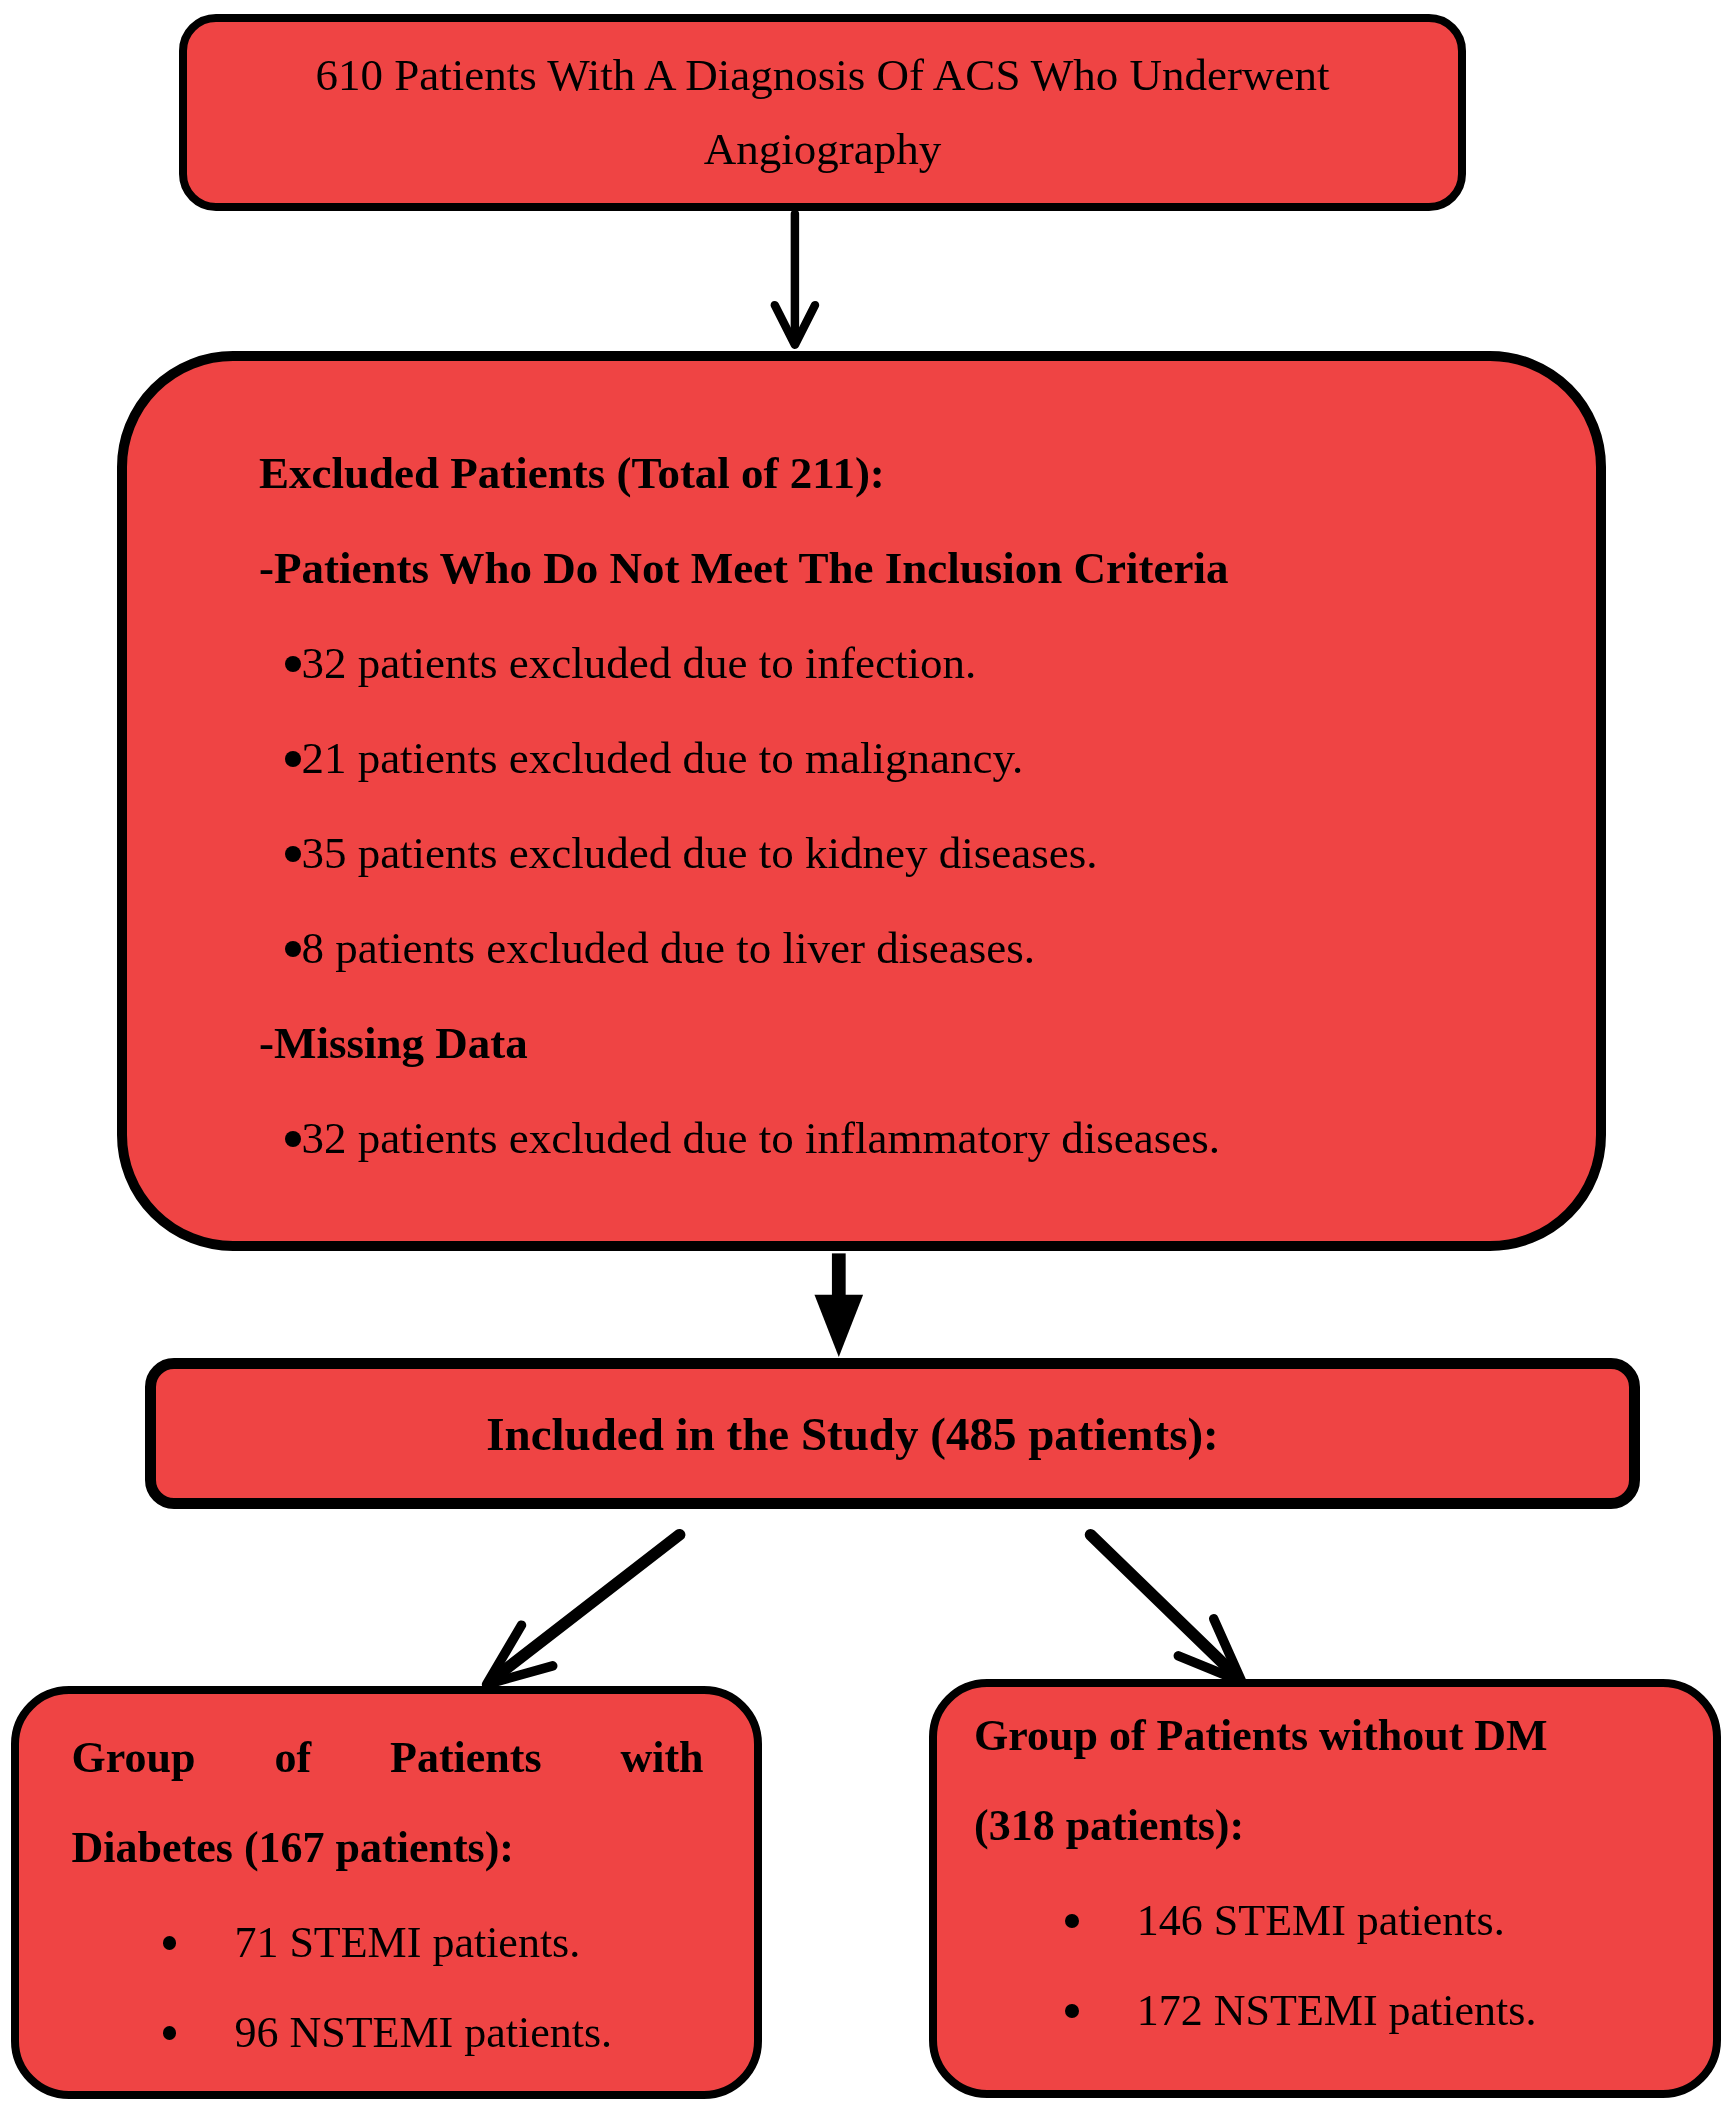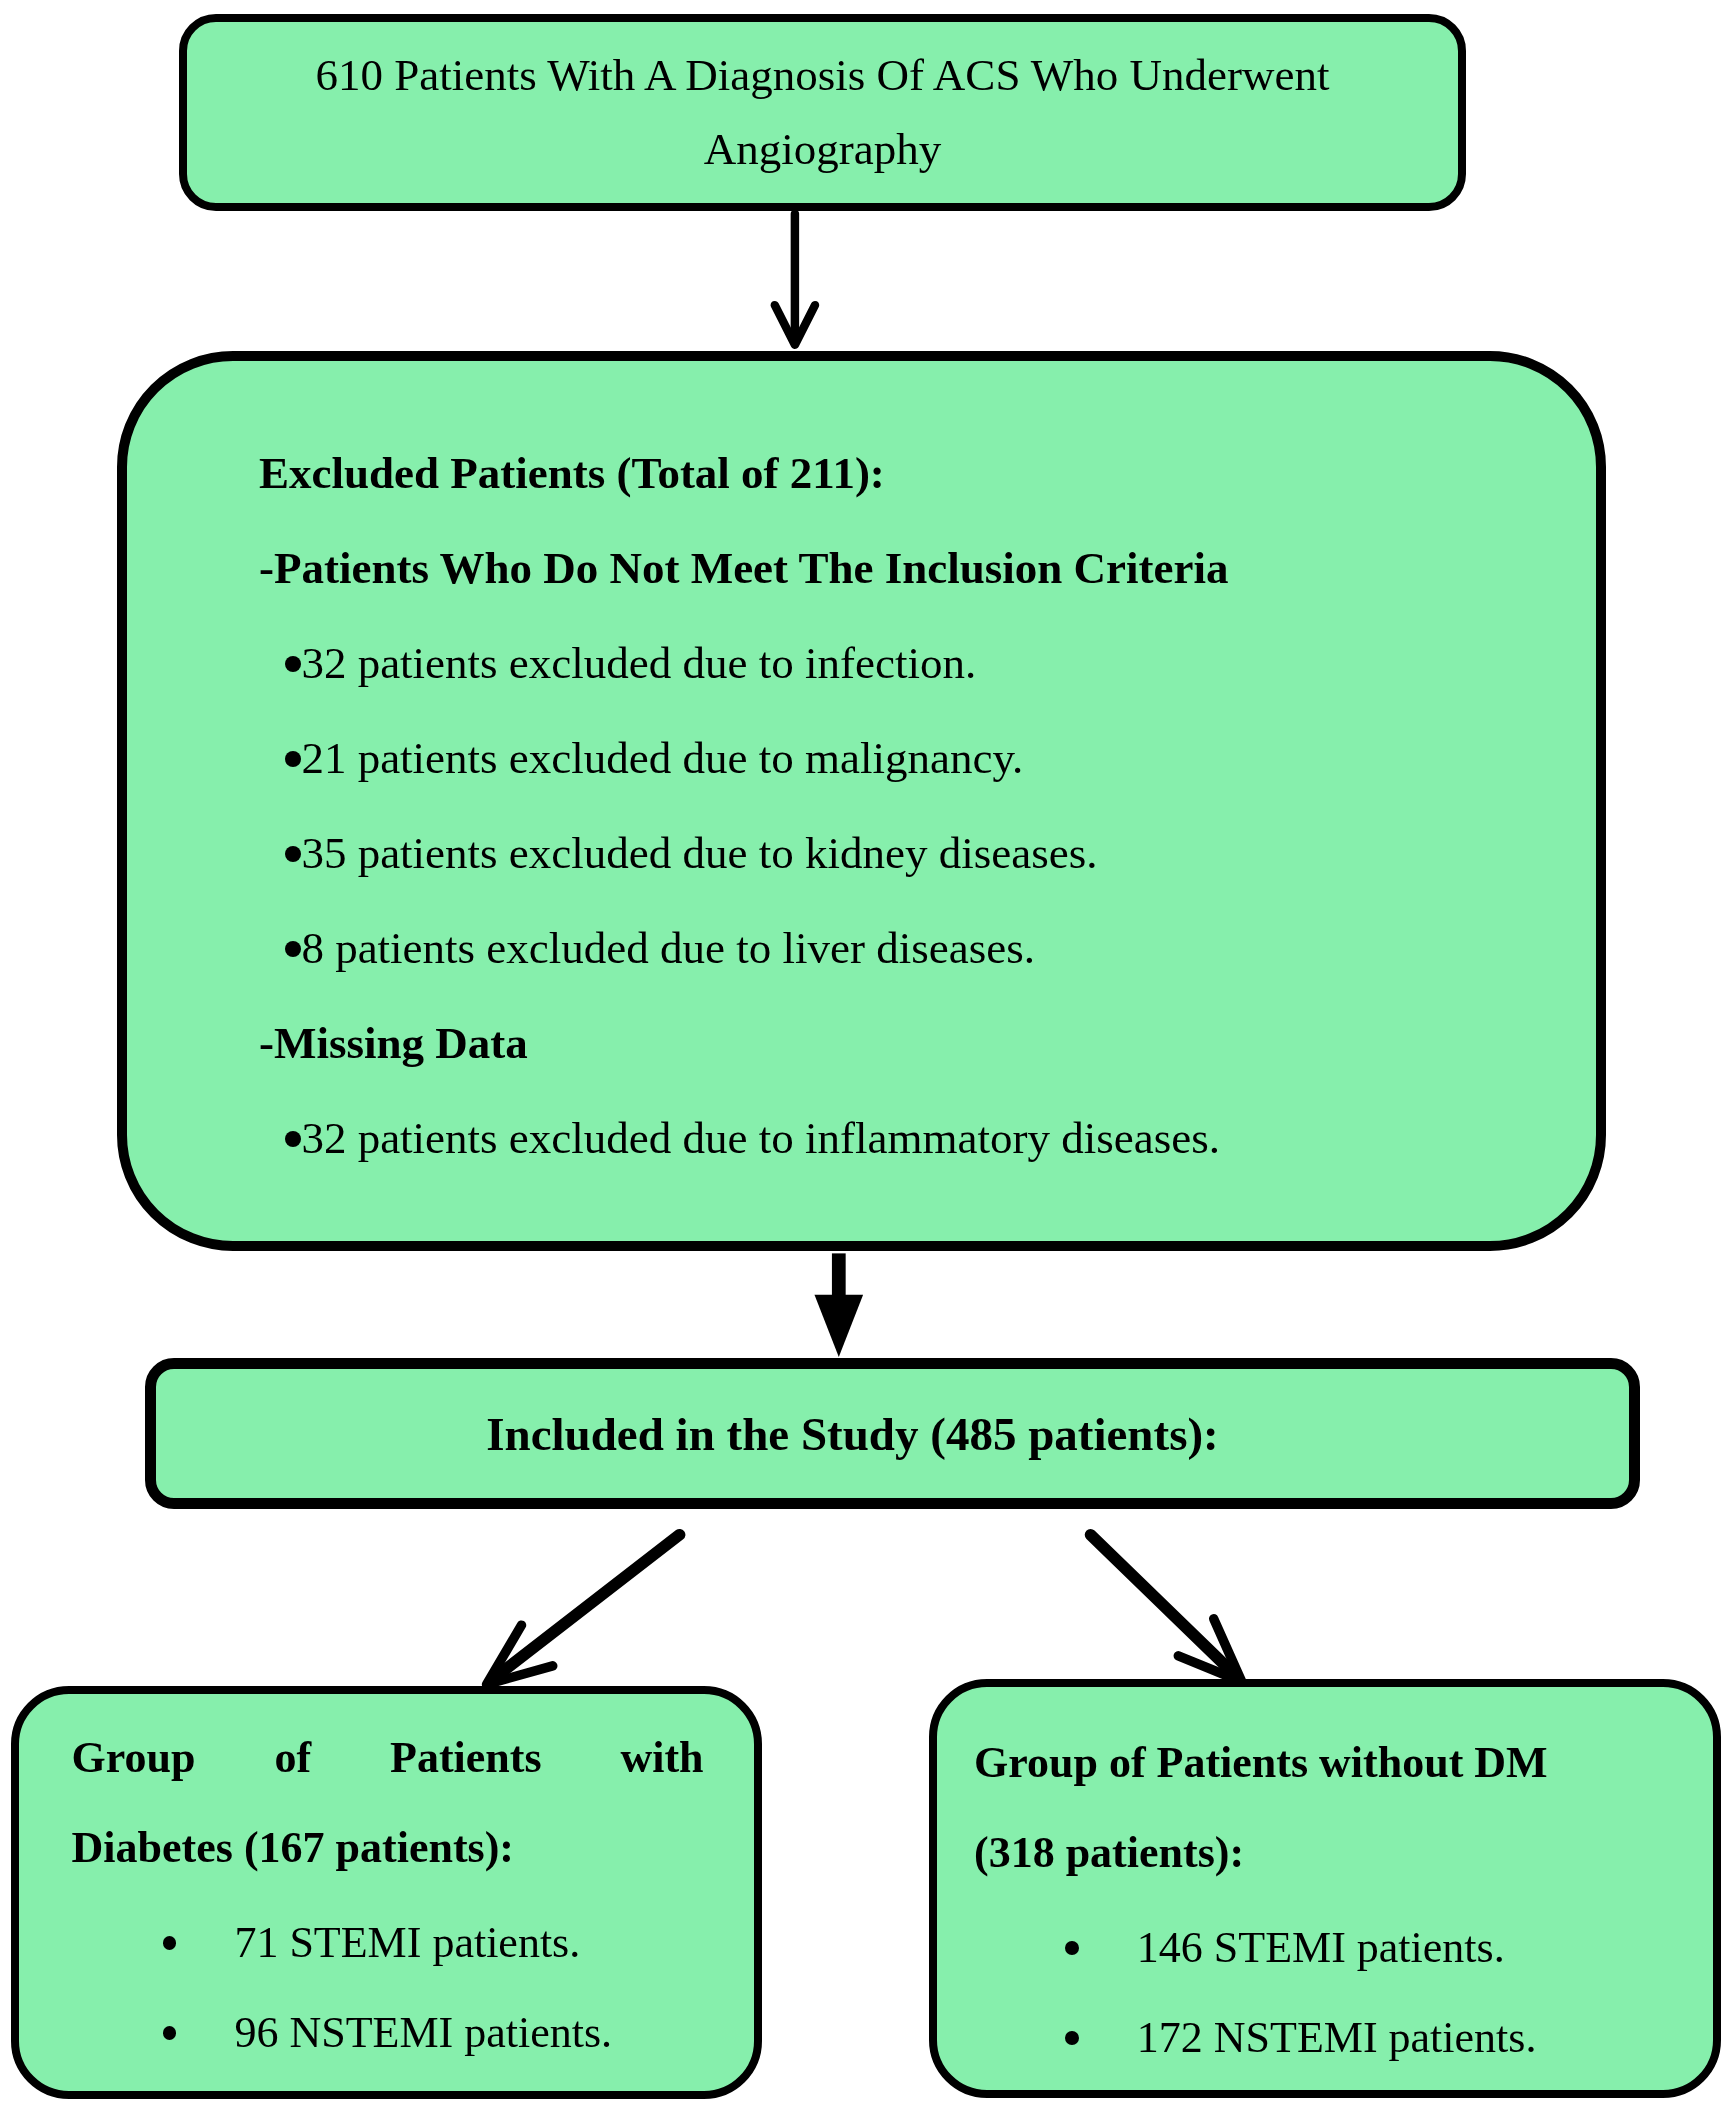--- a/index.html
+++ b/index.html
@@ -8,21 +8,21 @@
     width: 1731px;
     height: 2108px;
     background: #ffffff;
     color: #000000;
     font-family: "Liberation Serif", "DejaVu Serif", serif;
     overflow: hidden;
   }
   .box {
     position: absolute;
     box-sizing: border-box;
-    background: #86efac;
+    background: #ef4444;
     border: 8.5px solid #000000;
   }
   
   .top-box {
     left: 179px; top: 13.8px; width: 1287px; height: 197px;
     border-radius: 37px;
     display: flex; align-items: center; justify-content: center;
   }
   .top-box-text {
     width: 1137px;
@@ -67,21 +67,21 @@
   .group-box {
     border-radius: 58px;
     font-size: 44px;
   }
   .diabetes-box {
     left: 10.6px; top: 1686px; width: 751px; height: 413px;
     padding: 18.5px 50px 0 53px;
   }
   .no-dm-box {
     left: 929px; top: 1679px; width: 792px; height: 419px;
-    padding: 31px 29px 0 37px;
+    padding: 4px 29px 0 37px;
   }
   .title-line {
     display: block;
     font-weight: bold;
     line-height: 90px;
     white-space: nowrap;
   }
   .title-line.justify {
     white-space: normal;
     text-align: justify;

